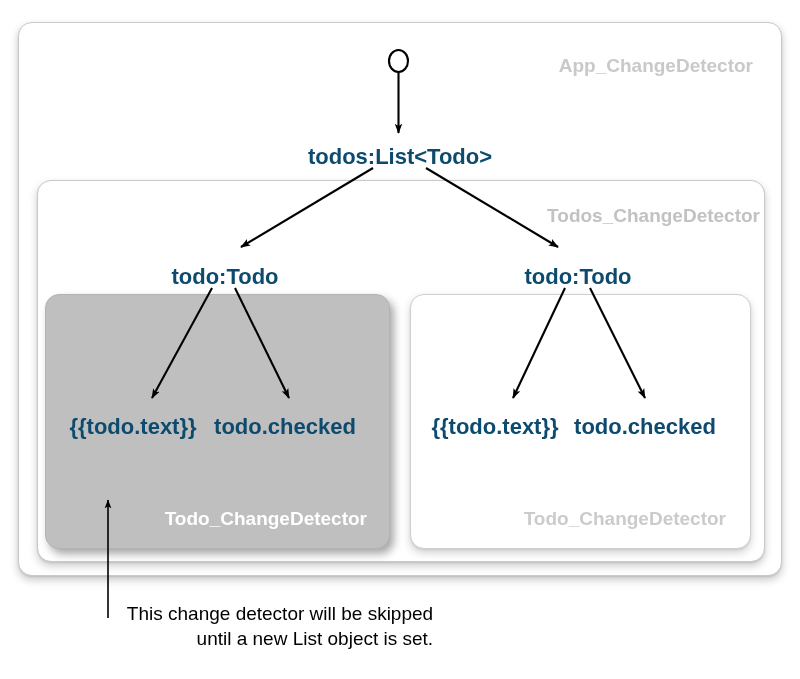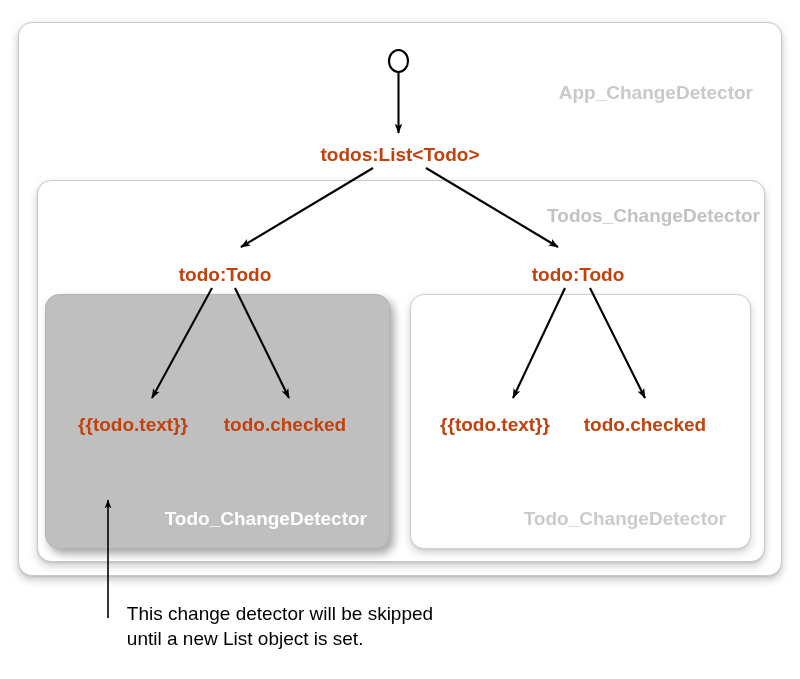--- a/index.html
+++ b/index.html
@@ -67,21 +67,21 @@
   
   .box-title {
     position: absolute;
     font-weight: bold;
     font-size: 19px;
     letter-spacing: 0px;
     white-space: nowrap;
   }
   .title-app {
     right: 28px;
-    top: 59px;
+    top: 32px;
     color: #c9c9c9;
   }
   .title-todos {
     right: 4px;
     top: 24px;
     color: #c2c2c2;
   }
   .title-todo-dark {
     right: 22px;
     bottom: 18px;
@@ -90,41 +90,41 @@
   .title-todo-light {
     right: 24px;
     bottom: 18px;
     color: #cbcbcb;
   }
 
   
   .node-label {
     position: absolute;
     font-weight: bold;
-    font-size: 19px;
-    color: #c2410c;
+    font-size: 22px;
+    color: #0c4a6e;
     white-space: nowrap;
     transform: translateX(-50%);
     text-align: center;
   }
   .node-todos-list { left: 400px; top: 144px; }
   .node-todo-left  { left: 225px; top: 264px; }
   .node-todo-right { left: 578px; top: 264px; }
   .leaf-l-text     { left: 133px; top: 414px; }
   .leaf-l-checked  { left: 285px; top: 414px; }
   .leaf-r-text     { left: 495px; top: 414px; }
   .leaf-r-checked  { left: 645px; top: 414px; }
 
   
   .annotation {
     position: absolute;
     left: 280px;
     top: 601px;
     transform: translateX(-50%);
-    text-align: left;
+    text-align: right;
     font-size: 19px;
     color: #000000;
     line-height: 25px;
     white-space: nowrap;
   }
 
   
   #edges {
     position: absolute;
     left: 0;

